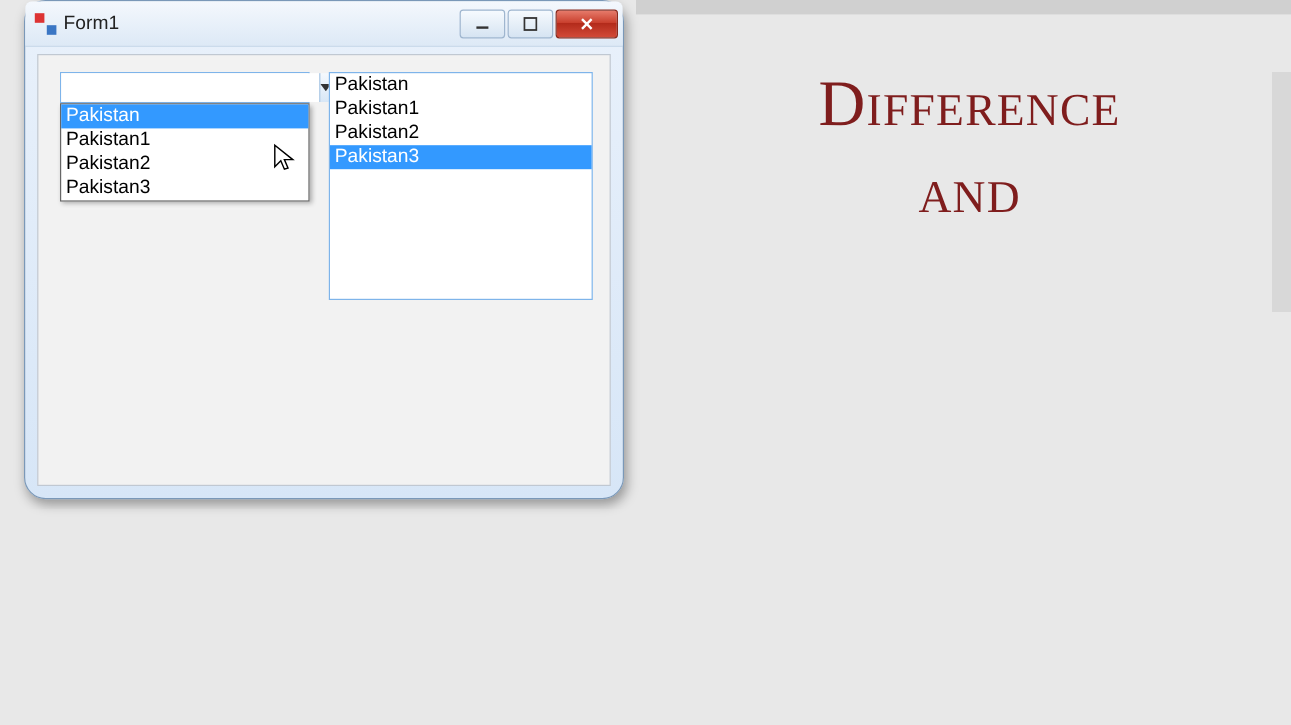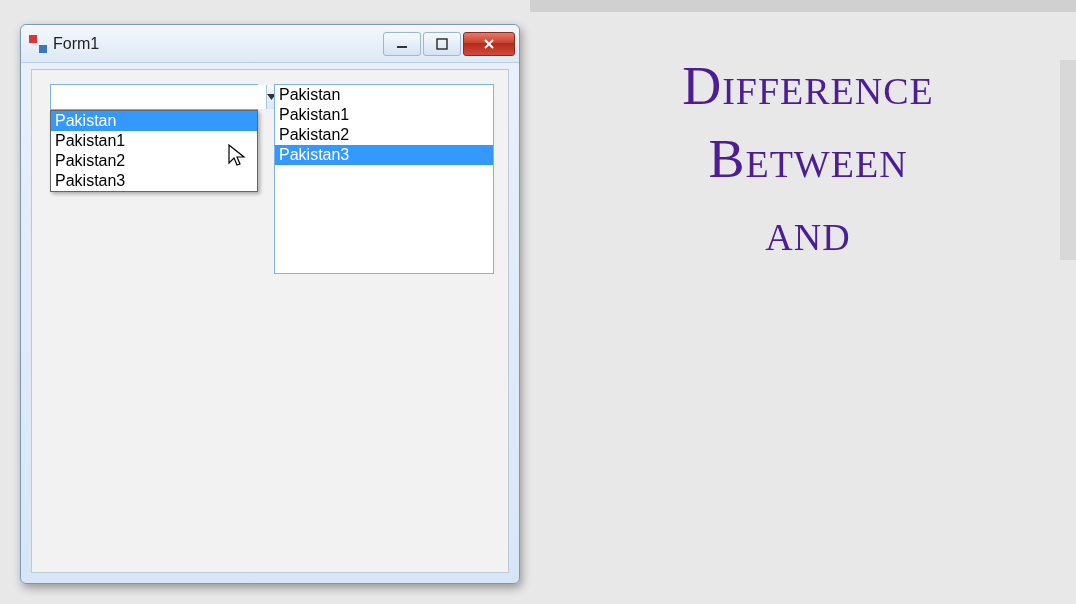--- a/index.html
+++ b/index.html
@@ -19,38 +19,38 @@
     position: absolute; top: 60px; right: -4px; width: 20px; height: 200px;
     background: #d8d8d8;
   }
 
   
   .big-title {
     position: absolute;
     left: 560px; top: 50px; right: 20px;
     text-align: center;
     font-family: "Times New Roman", Georgia, serif;
-    color: #4c1d95;
+    color: #7f1d1d;
     font-variant: small-caps;
   }
   .big-title .line {
     font-size: 54px;
     line-height: 1.35;
     font-weight: 400;
     letter-spacing: 1px;
   }
 
   
   .window {
     position: absolute;
-    left: 20px; top: 24px;
-    width: 500px; height: 560px;
+    left: 20px; top: 0;
+    width: 500px; height: 416px;
     background: linear-gradient(#e9f1fb,#d7e6f7);
     border: 1px solid #7a98b8;
-    border-radius: 6px;
+    border-radius: 18px;
     box-shadow: 2px 4px 10px rgba(0,0,0,.35);
   }
   .titlebar {
     height: 38px;
     display: flex;
     align-items: center;
     padding: 0 4px 0 8px;
     background: linear-gradient(#f4f8fd,#dde9f6);
     border-radius: 6px 6px 0 0;
     border-bottom: 1px solid #b8cde2;
@@ -138,21 +138,20 @@
   }
 </style>
 </head>
 <body>
 
 <div class="bg-stripe-top"></div>
 <div class="bg-stripe-right"></div>
 
 <div class="big-title">
   <div class="line">Difference</div>
-  <div class="line">Between</div>
   <div class="line">and</div>
 </div>
 
 <div class="window">
   <div class="titlebar">
     <span class="app-icon"></span>
     <span class="title-text">Form1</span>
     <div class="win-btns">
       <div class="win-btn">
         <svg width="12" height="12">

